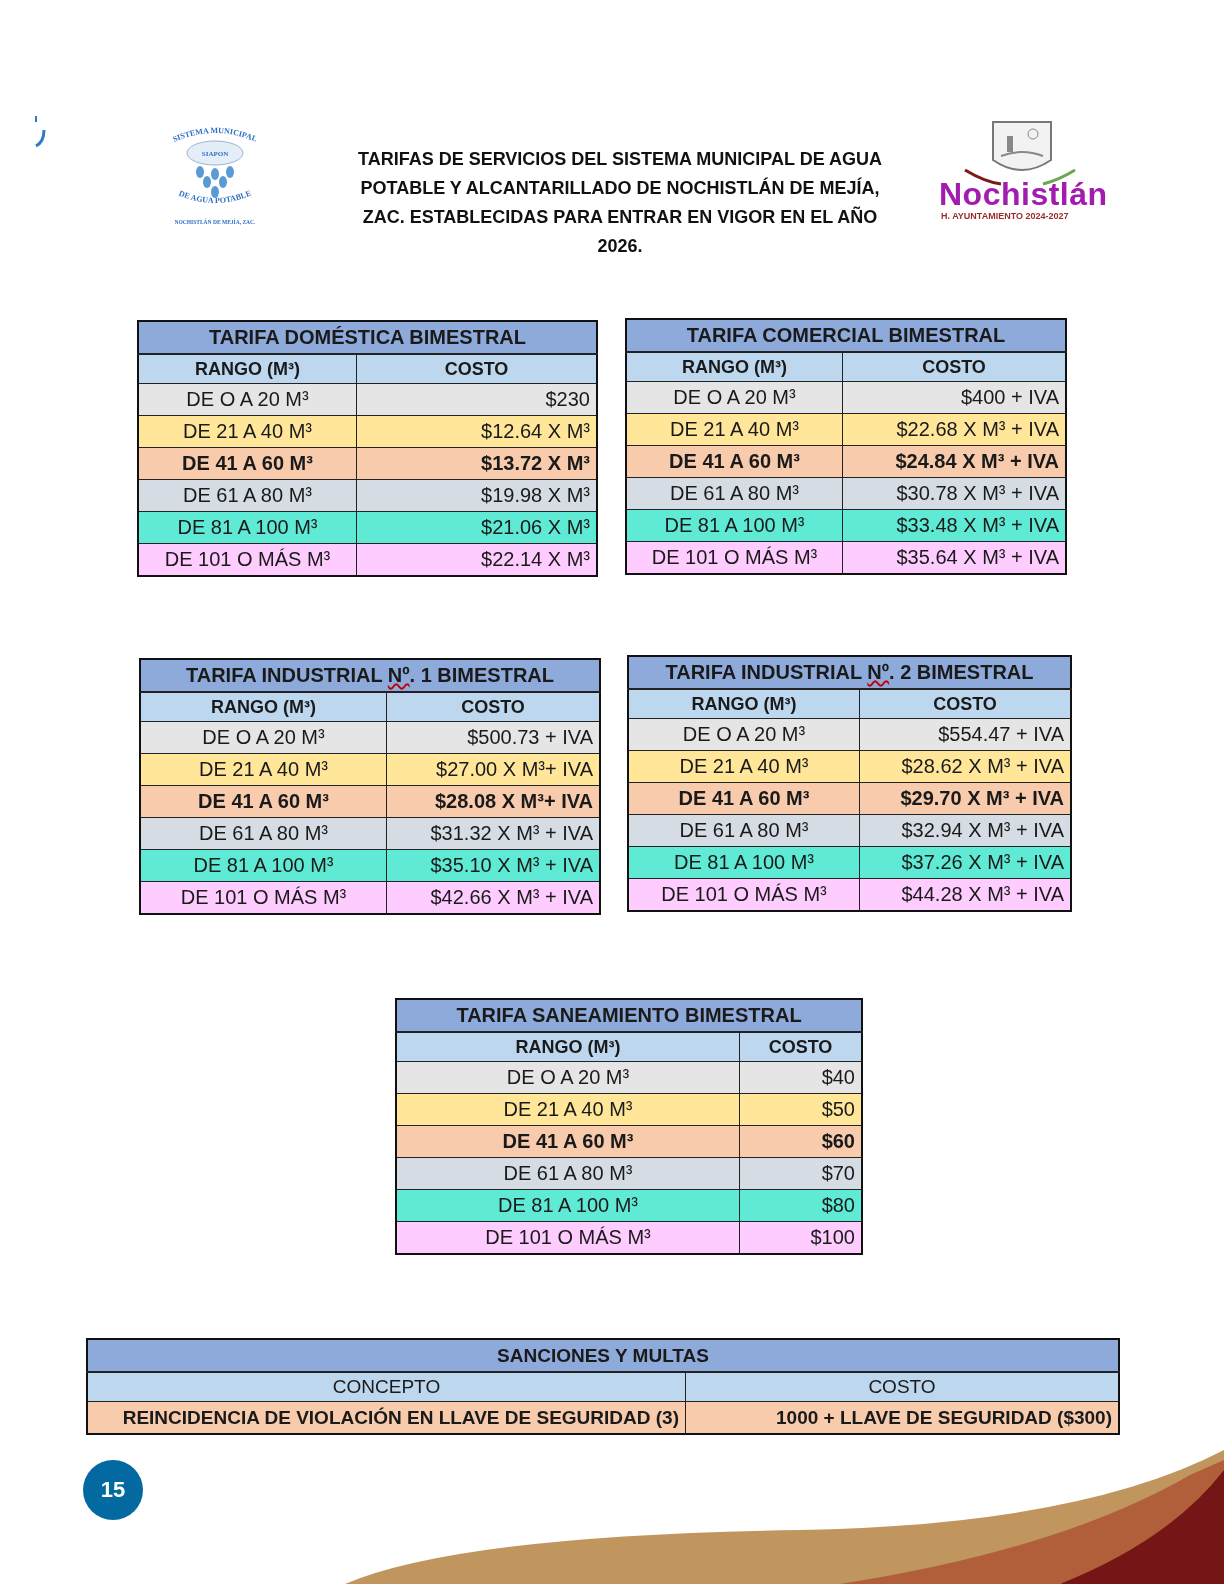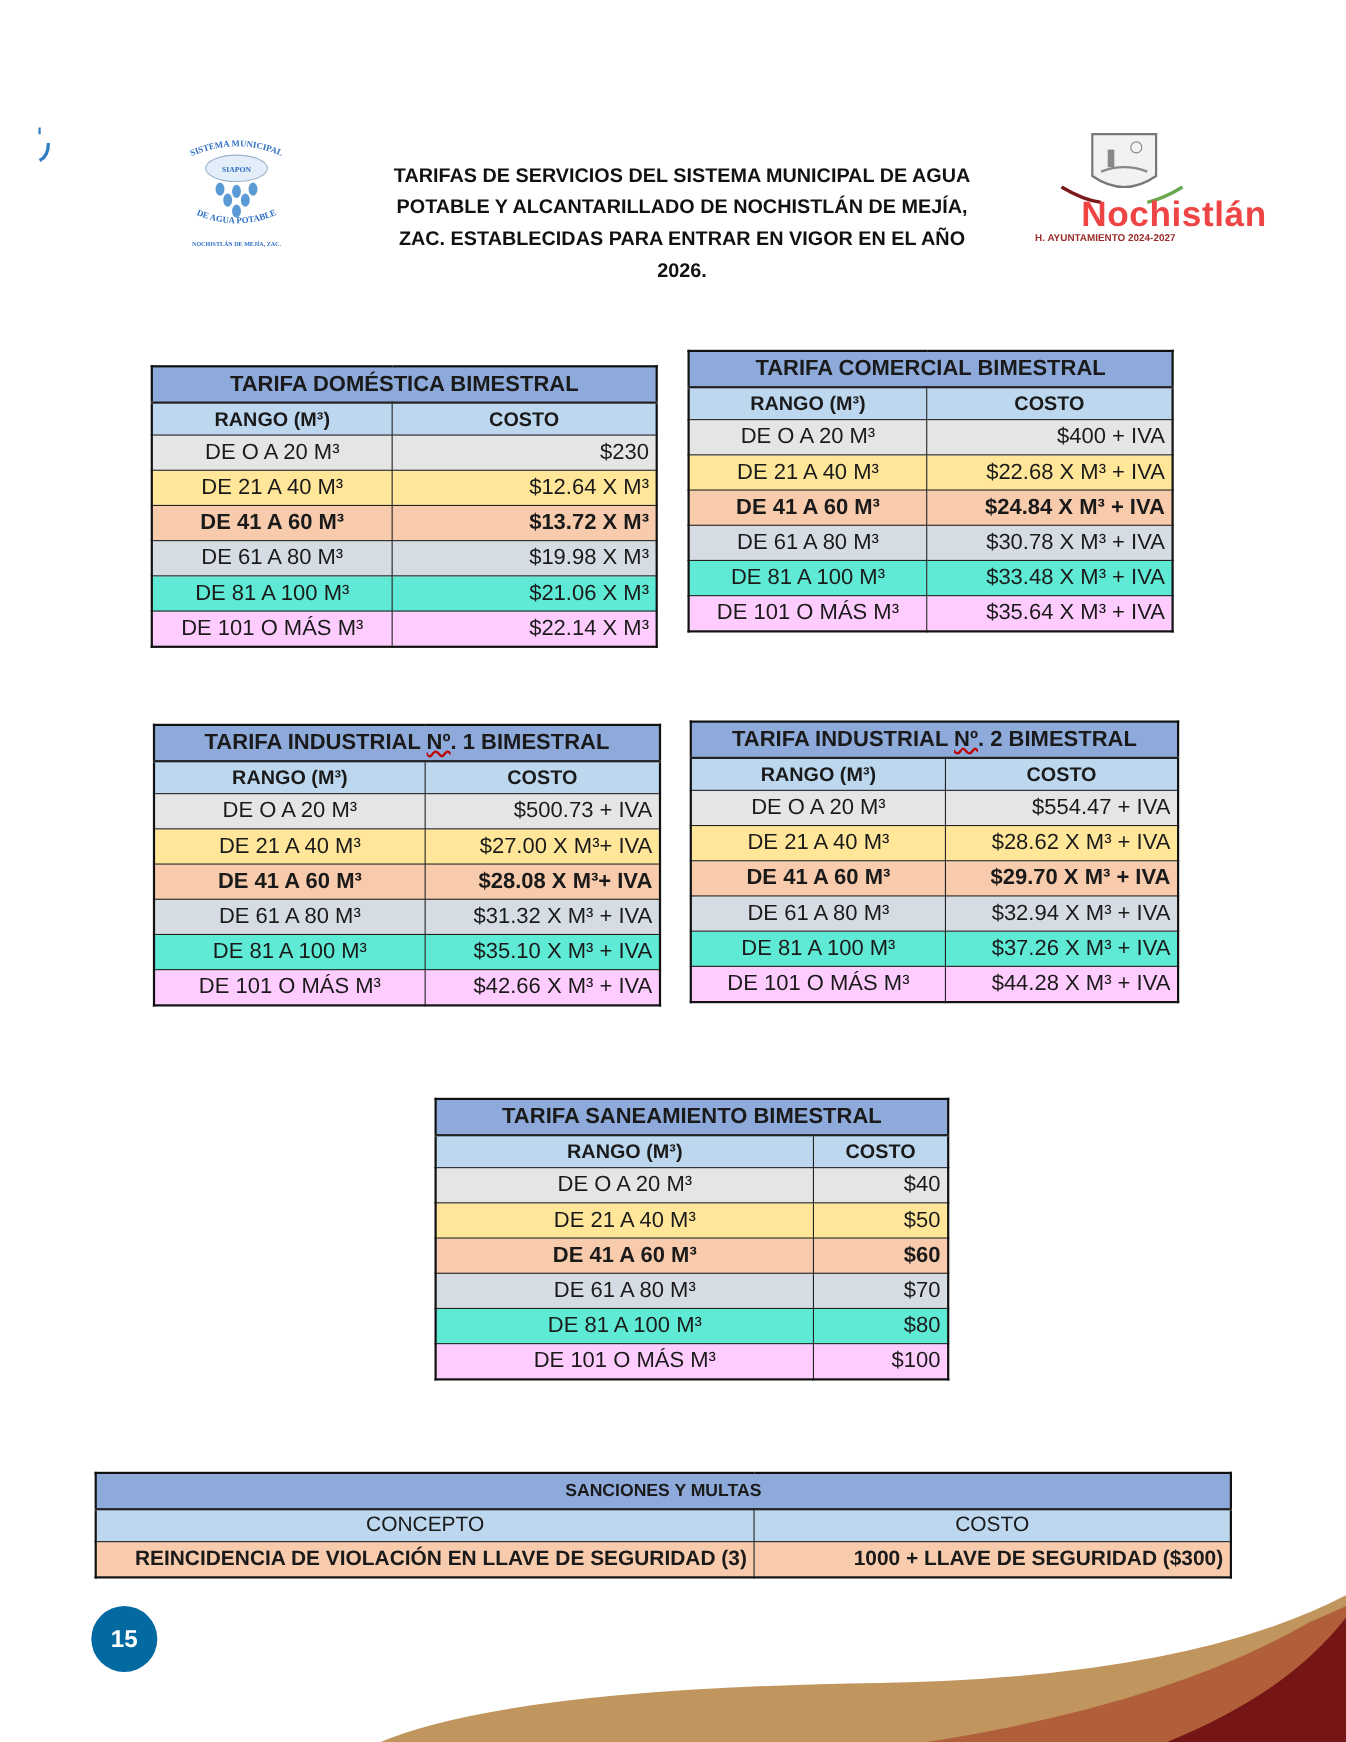--- a/index.html
+++ b/index.html
@@ -58,25 +58,25 @@
 
 <div class="abs" style="left:935px;top:118px;width:175px;height:110px;">
   <svg width="175" height="110" viewBox="0 0 175 110">
     <path d="M58 4 L116 4 L116 42 Q87 62 58 42 Z" fill="#f2f2f2" stroke="#777" stroke-width="2"></path>
     <rect x="72" y="18" width="6" height="16" fill="#888"></rect>
     <path d="M66 38 Q87 30 108 38" stroke="#888" stroke-width="2" fill="none"></path>
     <circle cx="98" cy="16" r="5" fill="none" stroke="#888"></circle>
     <path d="M30 52 Q50 64 66 66" stroke="#7a1a1a" stroke-width="3" fill="none"></path>
     <path d="M108 66 Q124 62 140 52" stroke="#6aa84f" stroke-width="3" fill="none"></path>
   </svg>
-  <div class="abs" style="left:4px;top:58px;font-size:32px;font-weight:bold;color:#ef4444;letter-spacing:0.5px;margin-left:44px;">Nochistlán</div>
+  <div class="abs" style="left:4px;top:58px;font-size:32px;font-weight:bold;color:#a21caf;letter-spacing:0.5px;">Nochistlán</div>
   <div class="abs" style="left:6px;top:93px;font-size:9px;font-weight:bold;color:#9b2b2b;">H. AYUNTAMIENTO 2024-2027</div>
 </div>
 
-<table class="tarifa" style="left:137px;top:332px;width:461px;">
+<table class="tarifa" style="left:137px;top:320px;width:461px;">
   <tbody>
       <tr>
         <th class="ttl" colspan="2">TARIFA DOMÉSTICA BIMESTRAL</th>
       </tr>
   <tr>
         <th class="col" style="width:205px;">RANGO (M³)</th>
       <th class="col">COSTO</th>
       </tr>
   <tr>
         <td class="r bg0">DE O A 20 M³</td>
@@ -245,21 +245,21 @@
   <tr>
         <td class="r bg5">DE 101 O MÁS M³</td>
         <td class="c bg5">$100</td>
       </tr>
 </tbody>
   </table>
 
 <table class="tarifa" style="left:86px;top:1338px;width:1034px;font-size:19px;">
   <tbody>
       <tr>
-        <th class="ttl" colspan="2" style="font-size:16px;">SANCIONES Y MULTAS</th>
+        <th class="ttl" colspan="2" style="font-size:19px;">SANCIONES Y MULTAS</th>
       </tr>
   <tr>
         <th class="col" style="width:585px;font-size:19px;font-weight:normal;">CONCEPTO</th>
       <th class="col" style="font-size:19px;font-weight:normal;">COSTO</th>
       </tr>
   <tr>
         <td class="c bg2">REINCIDENCIA DE VIOLACIÓN EN LLAVE DE SEGURIDAD (3)</td>
         <td class="c bg2">1000 + LLAVE DE SEGURIDAD ($300)</td>
       </tr>
 </tbody>

